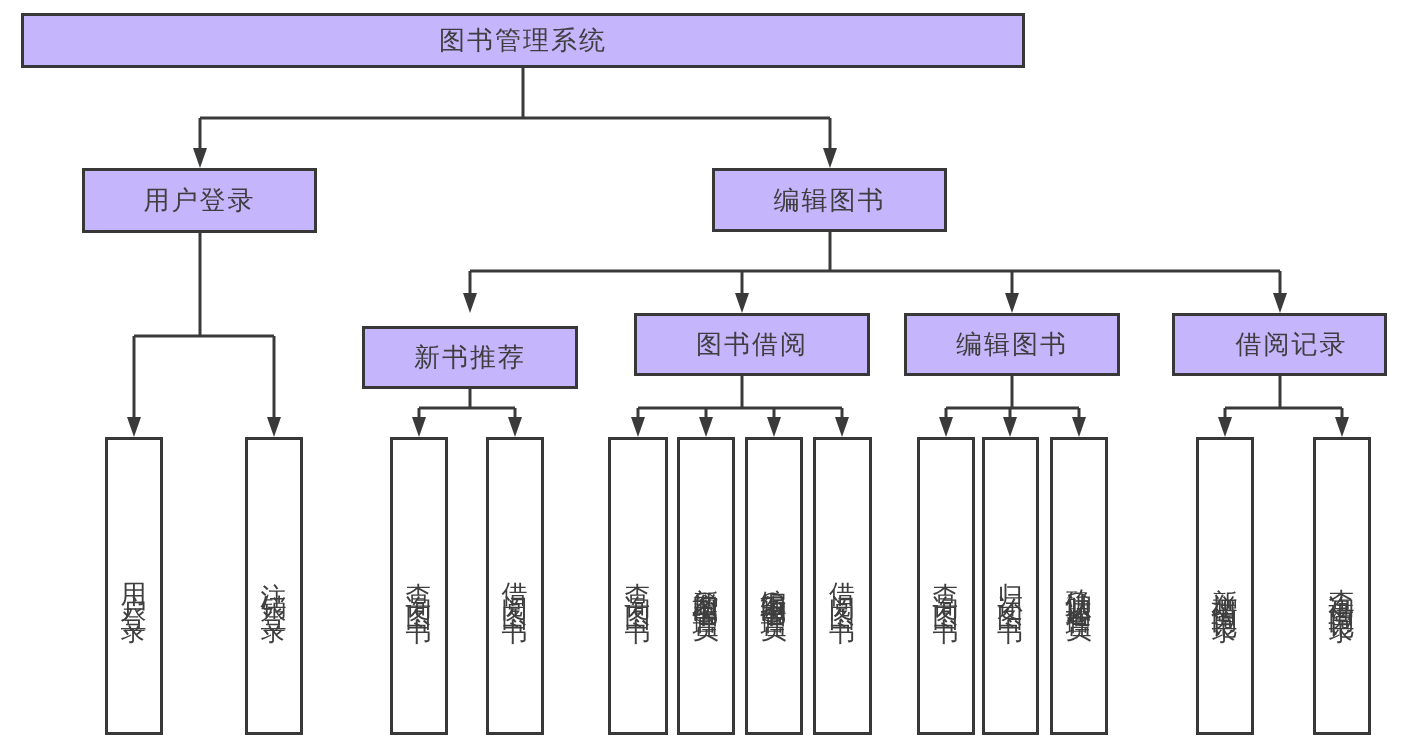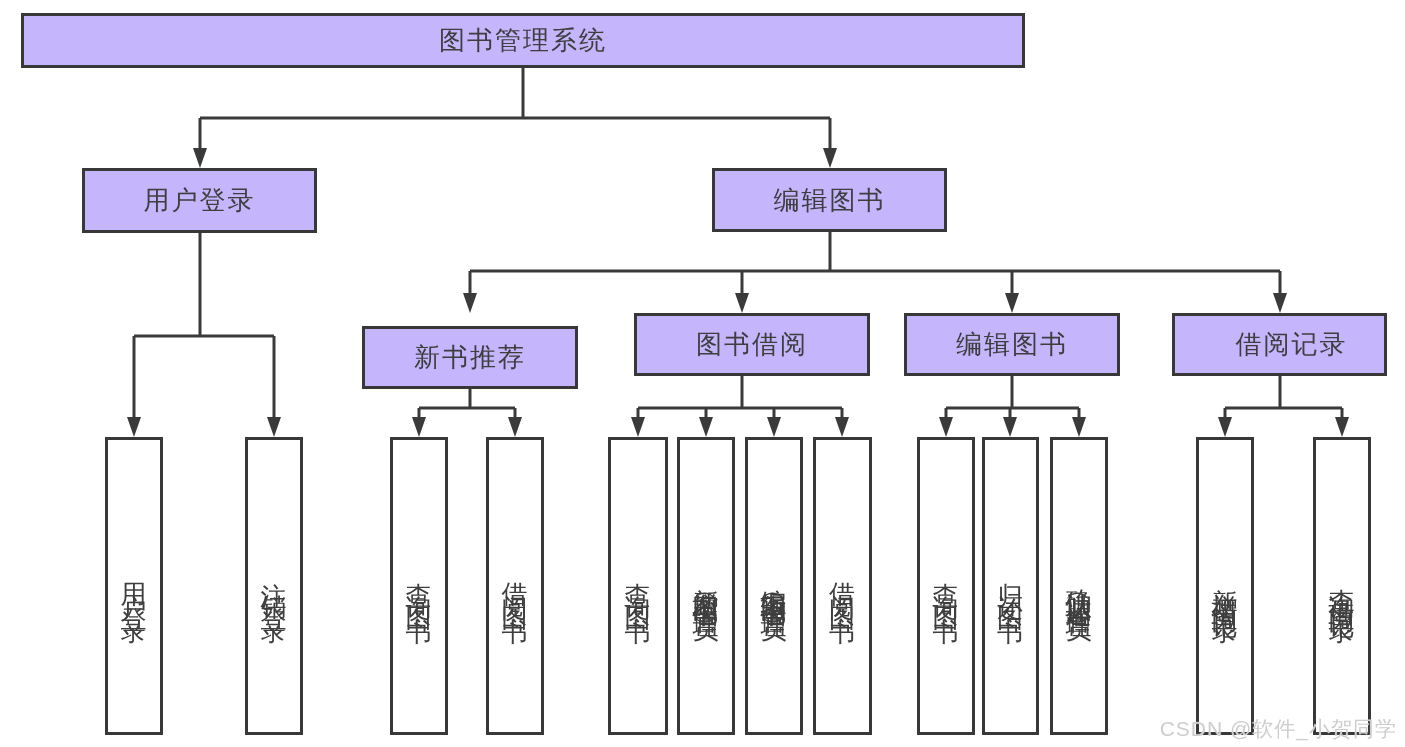--- a/index.html
+++ b/index.html
@@ -190,15 +190,14 @@
   </div>
 
   <div class="leaf" style="left:1196px; width:58px;">
     <span class="vtext sp-mid">新增借阅记录</span>
   </div>
 
   <div class="leaf" style="left:1313px; width:58px;">
     <span class="vtext sp-mid">查询借阅记录</span>
   </div>
 
-  <div class="watermark">CSDN @软件_小贺同学</div>
 
 </div>
 
 </body></html>

